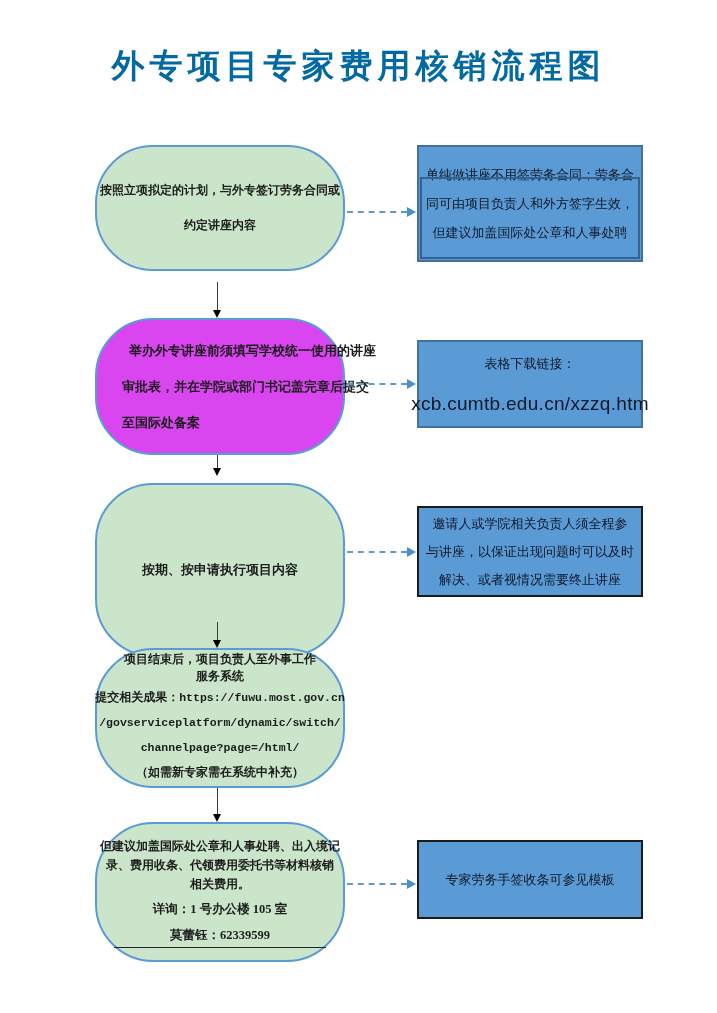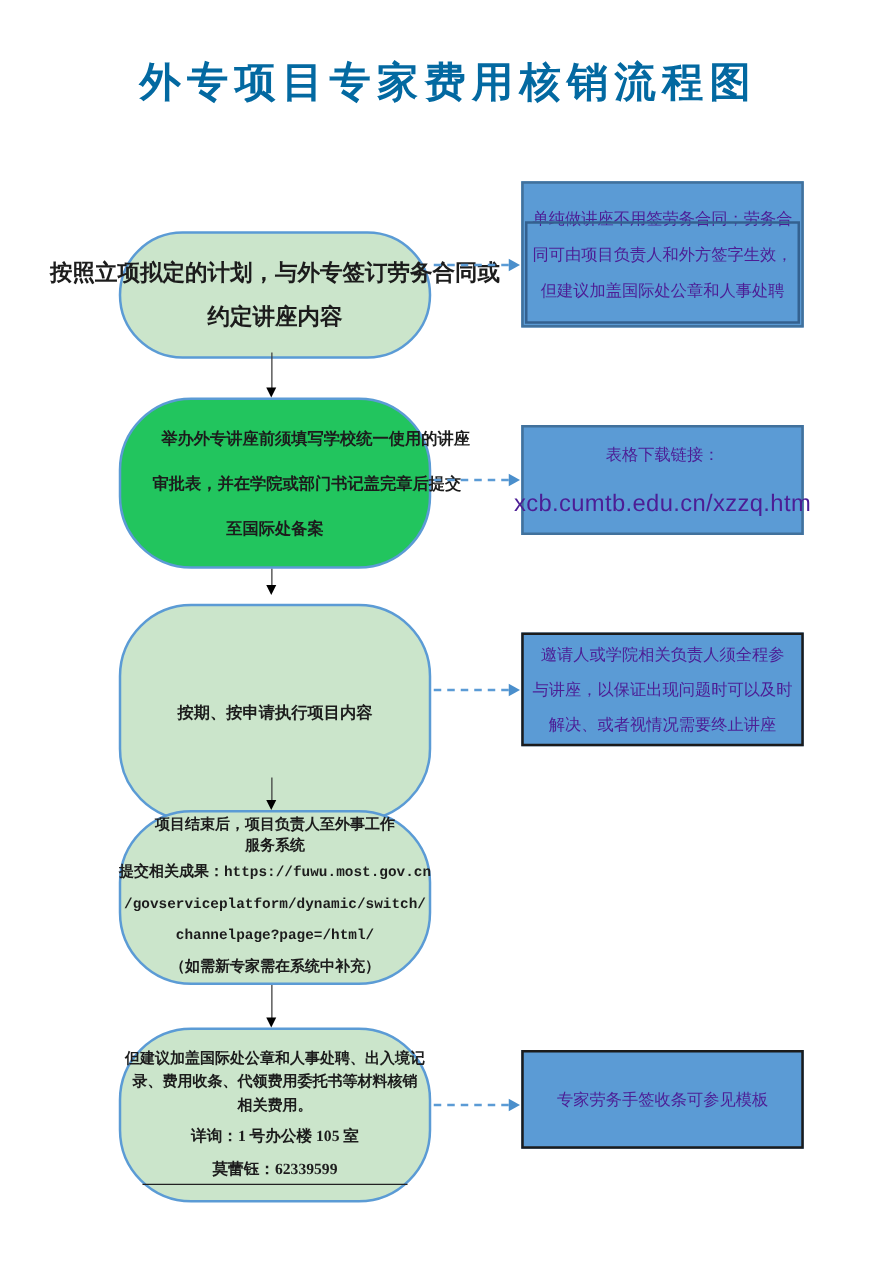--- a/index.html
+++ b/index.html
@@ -12,43 +12,43 @@
     text-align:center; font-size:33px; font-weight:900; letter-spacing:5px;
     color:#0369a1; font-family:"DejaVu Serif", serif;
   }
   
   .stadium {
     position:absolute; left:95px; width:250px; box-sizing:border-box;
     border:2px solid #5b9bd5; border-radius:58px; background:#cbe5cb;
     display:flex; flex-direction:column; justify-content:center; align-items:center;
     color:#1c1c1c; font-weight:bold; text-align:center;
   }
-  .stadium.white { background:#22c55e;text-align:center; }
-  .s1 { top:145px; height:102px; font-size:18px;margin-top:40px; }
+  .stadium.white { background:#d946ef; }
+  .s1 { top:145px; height:126px; font-size:12px; }
   .s1 .ln { line-height:35px; }
   .s2 { top:318px; height:137px; font-size:13px; align-items:stretch; padding:0 25px; text-align:left; }
   .s2 .ln { line-height:36px; }
   .s2 .indent { text-indent:7px; }
   .s3 { top:483px; height:174px; font-size:13px; }
   .s4 { top:648px; height:140px; font-size:12px; }
   .s4 .head { line-height:17px; }
   .s4 .urow { line-height:25px; }
   .s4 .paren { line-height:25px; }
   .mono { font-family:"Liberation Mono", monospace; font-weight:bold; font-size:11.5px; }
   .s5 { top:822px; height:140px; font-size:12px; }
   .s5 .body { line-height:19px; }
   .s5 .contact { margin-top:7px; font-size:12.5px; }
   .s5-underline {
     margin-top:9px; width:86%; border-bottom:1.5px solid #222;
     padding-bottom:3px; text-align:center; font-size:12.5px;
   }
   
   .note {
     position:absolute; left:417px; width:226px; box-sizing:border-box;
-    background:#5b9bd5; border:2px solid #41719c; color:#4c1d95;
+    background:#5b9bd5; border:2px solid #41719c; color:#0f172a;
     display:flex; flex-direction:column; justify-content:center; align-items:center;
     font-size:13px; text-align:center;
   }
   .n1 { top:145px; height:117px; }
   .n1 .ln { line-height:29px; }
   .n1-inner {
     position:absolute; top:30px; left:1px; right:1px; bottom:1px;
     border:2px solid #34618f; pointer-events:none;
   }
   .n2 { top:340px; height:88px; }

